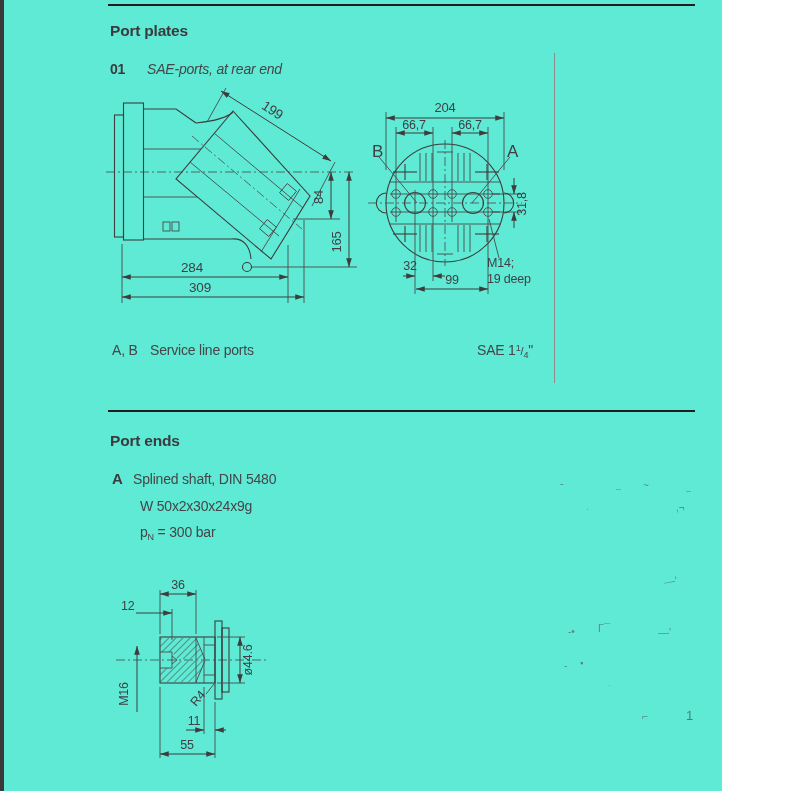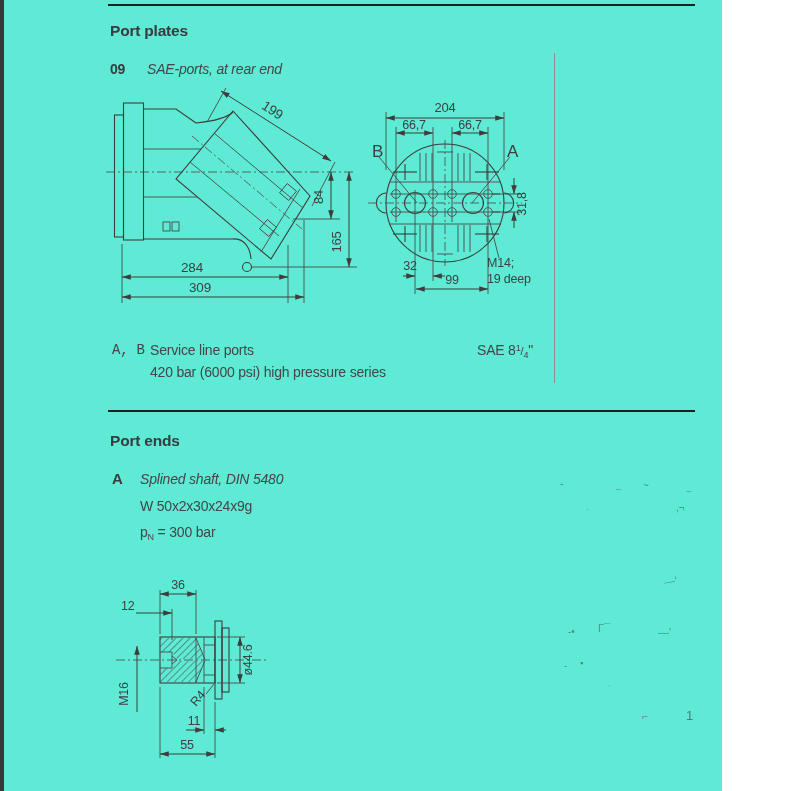--- a/index.html
+++ b/index.html
@@ -24,21 +24,21 @@
   .art{position:absolute;color:#555;font-size:10px;letter-spacing:0;}
 </style>
 </head>
 <body>
 
 <div class="page">
   <div class="edge"></div>
   <div class="rule-top"></div>
 
   <div class="h1" style="left:110px;top:22px;">Port plates</div>
-  <div class="code" style="left:110px;top:61px;">09</div>
+  <div class="code" style="left:110px;top:61px;">01</div>
   <div class="txt" style="left:147px;top:61px;font-style:italic;">SAE-ports, at rear end</div>
 
   <svg style="left:104px;top:84px;" width="262" height="226" viewBox="104 84 262 226">
     <defs>
       <marker id="arrA" viewBox="0 0 10 8" refX="10" refY="4" markerWidth="9" markerHeight="7" markerUnits="userSpaceOnUse" orient="auto-start-reverse">
         <path d="M0,0.8 L10,4 L0,7.2 Z" fill="#3d3d3d"></path>
       </marker>
     </defs>
     <g>
       <rect class="ln" x="114.5" y="115" width="9" height="122"></rect>
@@ -192,30 +192,29 @@
     </g>
     <g>
       <line class="thin" x1="499" y1="258" x2="489" y2="219"></line>
       <text x="487" y="267" font-size="12.5">M14;</text>
       <text x="487" y="283" font-size="12.5">19 deep</text>
     </g>
   </svg>
 
   <div class="vsep"></div>
 
-  <div class="txt" style="left:112px;top:342px;font-family:Liberation Mono, monospace;">A, B</div>
+  <div class="txt" style="left:112px;top:342px;">A, B</div>
   <div class="txt" style="left:150px;top:342px;text-align:right;">Service line ports</div>
-  <div class="txt" style="left:150px;top:364px;">420 bar (6000 psi) high pressure series</div>
-  <div class="txt" style="left:477px;top:342px;"><span>SAE 8</span><span class="sup">1</span><span class="frac">/</span><span class="sub">4</span><span>"</span></div>
+  <div class="txt" style="left:477px;top:342px;"><span>SAE 1</span><span class="sup">1</span><span class="frac">/</span><span class="sub">4</span><span>"</span></div>
 
   <div class="rule-mid"></div>
 
   <div class="h1" style="left:110px;top:432px;">Port ends</div>
   <div class="code" style="left:112px;top:470px;font-size:15px;">A</div>
-  <div class="txt" style="left:140px;top:471px;font-style:italic;">Splined shaft, DIN 5480</div>
+  <div class="txt" style="left:133px;top:471px;">Splined shaft, DIN 5480</div>
   <div class="txt" style="left:140px;top:498px;">W 50x2x30x24x9g</div>
   <div class="txt" style="left:140px;top:524px;"><span>p</span><span class="sub">N</span>
        <span>= 300 bar</span></div>
 
   <svg style="left:108px;top:566px;" width="168" height="200" viewBox="108 566 168 200">
     <defs>
       <marker id="arrC" viewBox="0 0 10 8" refX="10" refY="4" markerWidth="9" markerHeight="7" markerUnits="userSpaceOnUse" orient="auto-start-reverse">
         <path d="M0,0.8 L10,4 L0,7.2 Z" fill="#3d3d3d"></path>
       </marker>
       <pattern id="hatch3" width="5" height="5" patternUnits="userSpaceOnUse" patternTransform="rotate(45)">

